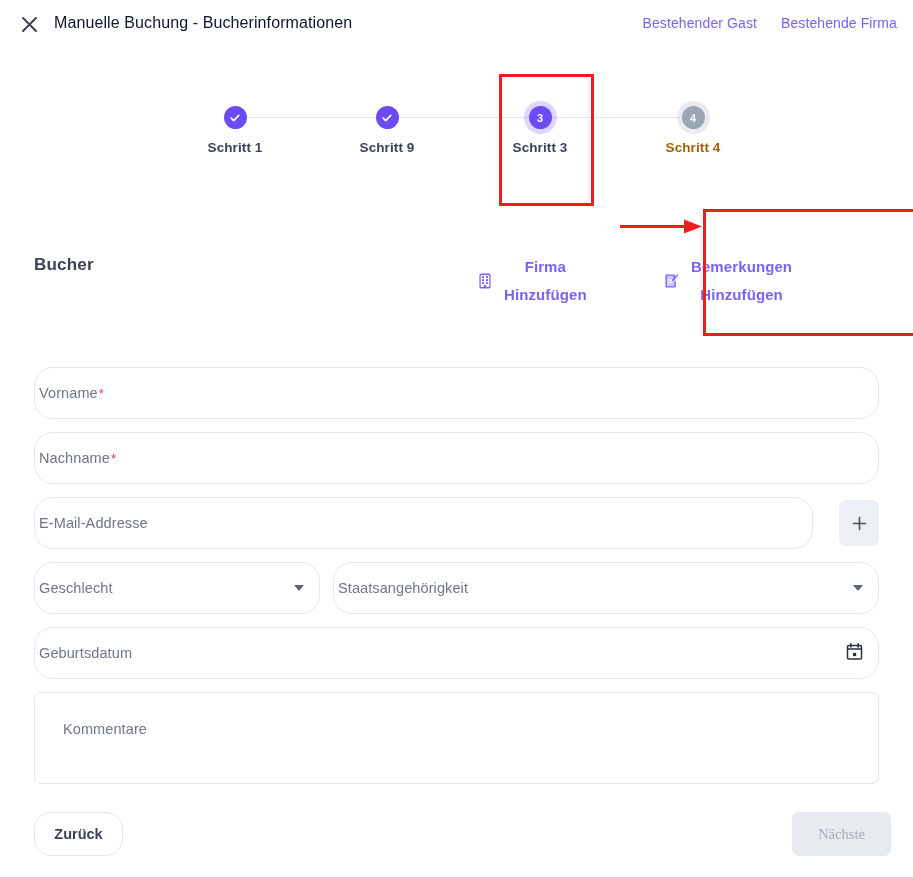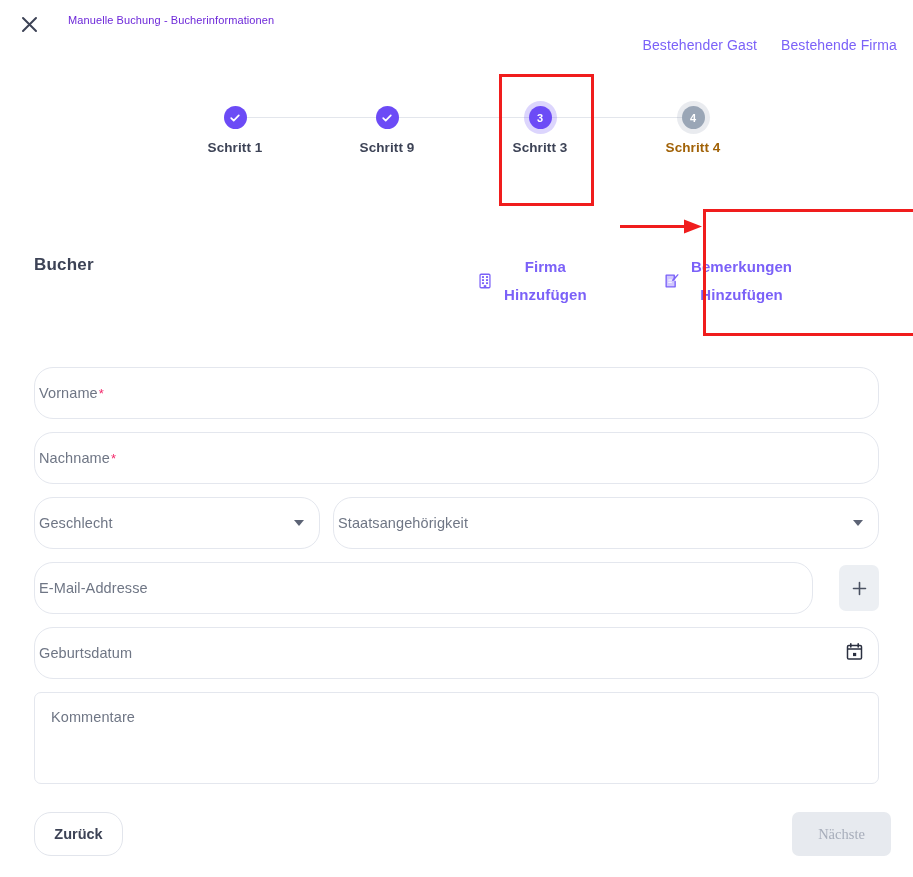--- a/index.html
+++ b/index.html
@@ -14,28 +14,28 @@
 
   
   .header { position:absolute; left:0; top:0; width:913px; height:50px; }
   .close-btn {
     position:absolute; left:18px; top:13px; width:22px; height:22px;
     display:flex; align-items:center; justify-content:center;
     cursor:pointer; background:none; border:none; padding:0;
   }
   .close-btn svg { display:block; }
   .header-title {
-    position:absolute; left:68px; top:14px;
-    font-size:11px; color:#6d28d9; font-weight:400; letter-spacing:.1px;
+    position:absolute; left:54px; top:14px;
+    font-size:16px; color:#0f172a; font-weight:400; letter-spacing:.1px;
     white-space:nowrap;
   }
   .header-links { position:absolute; right:16px; top:15px; display:flex; gap:24px; }
   .header-link {
     font-size:14px; color:#7b61f8; font-weight:500; cursor:pointer;
-    white-space:nowrap; text-decoration:none; letter-spacing:.1px;margin-top:22px;
+    white-space:nowrap; text-decoration:none; letter-spacing:.1px;
   }
 
   
   .stepper { position:absolute; left:160px; top:100px; width:610px; height:70px; }
   .step-track {
     position:absolute; left:74px; top:17px; right:74px; height:1px; background:#e3e6ec;
   }
   .step {
     position:absolute; width:150px; top:0; text-align:center;
   }
@@ -106,21 +106,21 @@
   }
   .select-field { cursor:pointer; }
   .caret {
     position:absolute; right:15px; top:50%; transform:translateY(-50%);
     width:0; height:0; border-left:5px solid transparent;
     border-right:5px solid transparent; border-top:6px solid #5c6375;
   }
   .cal-icon { position:absolute; right:15px; top:50%; transform:translateY(-50%); }
   .textarea-field {
     width:100%; height:92px; border:1px solid #e4e7ee; border-radius:7px;
-    background:#fff; padding:16px; font-size:14.5px; color:#6f7685;
+    background:#fff; padding:28px; font-size:14.5px; color:#6f7685;
     cursor:text; letter-spacing:.1px;
   }
 
   
   .footer { position:absolute; left:0; top:812px; width:913px; height:45px; }
   .btn-back {
     position:absolute; left:34px; top:0; width:89px; height:44px;
     border:1px solid #e2e5ec; border-radius:17px; background:#fff;
     font-size:14.5px; font-weight:600; color:#3d4356; cursor:pointer;
     font-family:inherit;
@@ -228,39 +228,39 @@
       <span>Vorname</span>
         <span class="req">*</span>
     </div>
 
     <div class="field">
       <span>Nachname</span>
         <span class="req">*</span>
     </div>
 
     <div class="row">
+      <div class="field field-email">
+        <span>E-Mail-Addresse</span>
+      </div>
+      <button class="plus-btn" aria-label="add">
+        <svg width="17" height="17" viewBox="0 0 17 17">
+          <path d="M8.5 2.5 v12 M2.5 8.5 h12" stroke="#4a5161" stroke-width="1.6" stroke-linecap="round"></path>
+        </svg>
+      </button>
+    </div>
+
+    <div class="row">
       <div class="field inrow select-field" style="width:286px;">
         <span>Geschlecht</span>
         <span class="caret"></span>
       </div>
       <div class="field inrow select-field" style="flex:1;">
         <span>Staatsangehörigkeit</span>
         <span class="caret"></span>
       </div>
-    </div>
-
-    <div class="row">
-      <div class="field field-email">
-        <span>E-Mail-Addresse</span>
-      </div>
-      <button class="plus-btn" aria-label="add">
-        <svg width="17" height="17" viewBox="0 0 17 17">
-          <path d="M8.5 2.5 v12 M2.5 8.5 h12" stroke="#4a5161" stroke-width="1.6" stroke-linecap="round"></path>
-        </svg>
-      </button>
     </div>
 
     <div class="field">
       <span>Geburtsdatum</span>
       <span class="cal-icon">
         <svg width="17" height="18" viewBox="0 0 17 18">
           <rect x="1.5" y="3" width="14" height="13.5" rx="1.3" fill="none" stroke="#2b3040" stroke-width="1.5"></rect>
           <path d="M1.5 6.6 h14" stroke="#2b3040" stroke-width="1.5"></path>
           <path d="M4.8 1.4 v3 M12.2 1.4 v3" stroke="#2b3040" stroke-width="1.6" stroke-linecap="round"></path>
           <rect x="7" y="10.4" width="3.2" height="3.2" fill="#2b3040"></rect>

